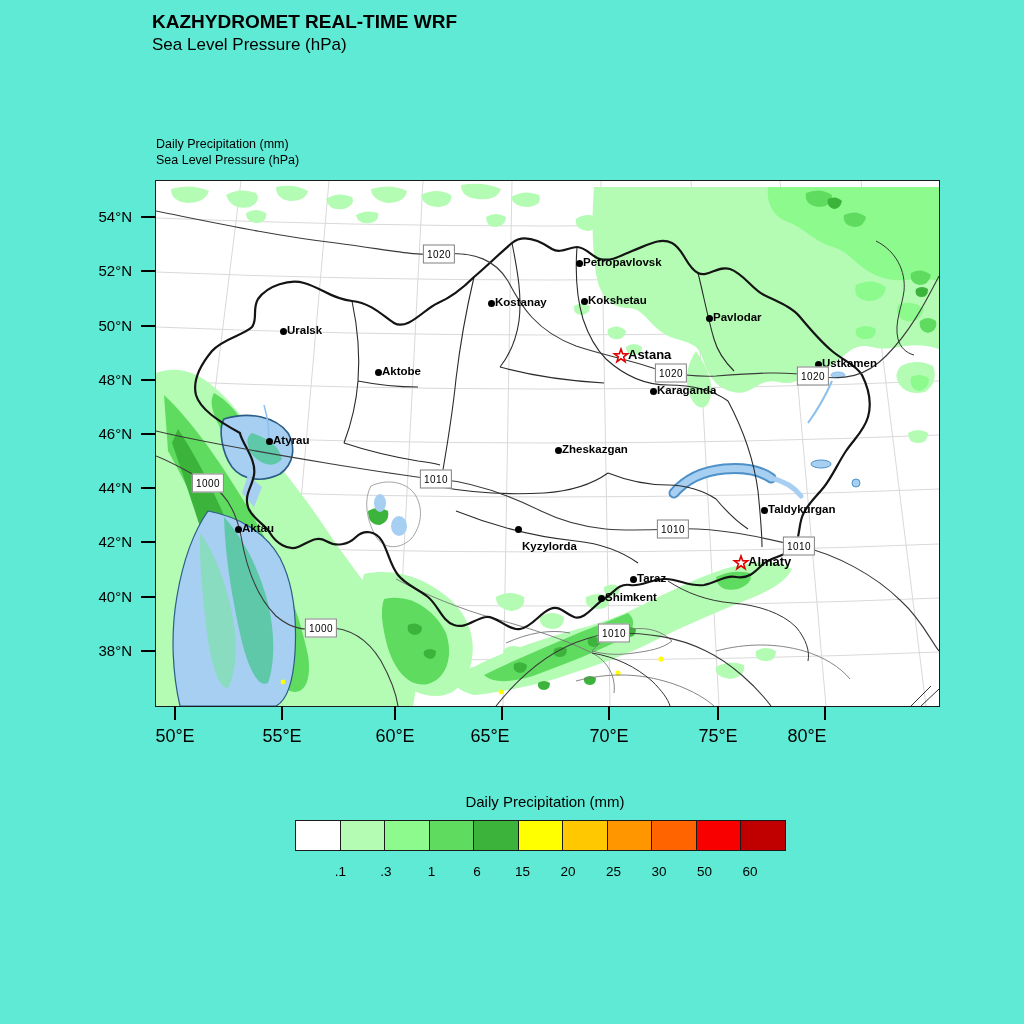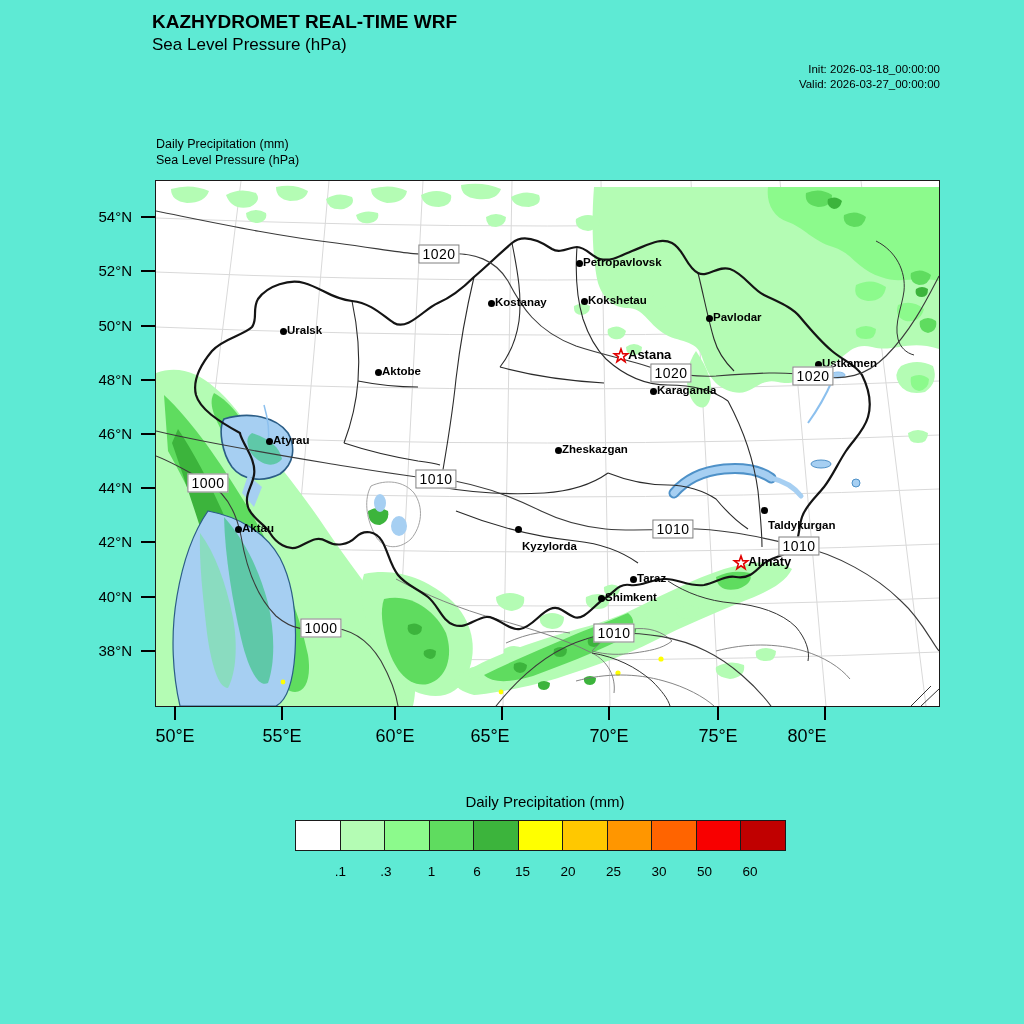--- a/index.html
+++ b/index.html
@@ -13,45 +13,41 @@
   .mapcaption{position:absolute;left:156px;top:136px;font-size:12.5px;line-height:16px;}
   
   .mapframe{position:absolute;left:155px;top:180px;width:783px;height:525px;border:1px solid #1a1a1a;background:#fff;}
   .mapframe svg{position:absolute;left:0;top:0;}
   .overlay{position:absolute;left:0;top:0;width:100%;height:100%;}
   .city{position:absolute;}
   .city .dot{position:absolute;width:7px;height:7px;border-radius:50%;background:#000;}
   .city .lbl{position:absolute;font-size:11.5px;font-weight:600;white-space:nowrap;}
   .city .lbl.cap{font-size:13px;font-weight:bold;}
   .plabel{position:absolute;transform:translate(-50%,-50%);background:#fff;border:1px solid #808080;
-          padding:0 3px;font-size:14px;line-height:17px;letter-spacing:0.5px;}
+          padding:0 3px;font-size:10px;line-height:17px;letter-spacing:0.5px;}
   
   .ytick{position:absolute;width:14px;height:2px;background:#000;left:141px;}
   .xtick{position:absolute;width:2px;height:14px;background:#000;top:706px;}
   .ylab{position:absolute;width:48px;text-align:right;left:84px;font-size:15px;}
   .xlab{position:absolute;transform:translateX(-50%);font-size:18px;top:726px;}
   
   .legtitle{position:absolute;left:295px;top:793px;width:500px;text-align:center;font-size:15px;}
   .legbar{position:absolute;left:295px;top:820px;height:31px;display:flex;}
   .legcell{width:45.5px;height:31px;border:1px solid #1a1a1a;margin-left:-1px;box-sizing:border-box;}
   .legcell:first-child{margin-left:0;}
   .leglab{position:absolute;top:864px;transform:translateX(-50%);font-size:13.5px;}
 </style>
 </head>
 <body>
 
 <div class="page">
 
   <div class="hdr">
     <div class="t1">KAZHYDROMET REAL-TIME WRF</div>
     <div class="t3">Sea Level Pressure  (hPa)</div>
-  </div>
-  <div class="initvalid">
-    <div>Init: 2026-03-18_00:00:00</div>
-    <div>Valid: 2026-03-27_00:00:00</div>
   </div>
 
   <div class="mapcaption">
     <div>Daily Precipitation   (mm)</div>
     <div>Sea Level Pressure   (hPa)</div>
   </div>
 
   <div class="mapframe">
     <svg width="783" height="525" viewBox="0 0 783 525">
 
@@ -225,21 +221,21 @@
         <div class="city" style="left: 0px; top: 0px;">
           <div class="dot" style="left: 109.5px; top: 256.5px;"></div>
           <div class="lbl" style="left: 117px; top: 253px; position: absolute;">Atyrau</div>
         </div>
         <div class="city" style="left: 0px; top: 0px;">
           <div class="dot" style="left: 398.5px; top: 265.5px;"></div>
           <div class="lbl" style="left: 406px; top: 262px; position: absolute;">Zheskazgan</div>
         </div>
         <div class="city" style="left: 0px; top: 0px;">
           <div class="dot" style="left: 604.5px; top: 325.5px;"></div>
-          <div class="lbl" style="left: 612px; top: 322px; position: absolute; margin-top: 16px;">Taldykurgan</div>
+          <div class="lbl" style="left: 612px; top: 322px; position: absolute;">Taldykurgan</div>
         </div>
         <div class="city" style="left: 0px; top: 0px;">
           <div class="dot" style="left: 78.5px; top: 344.5px;"></div>
           <div class="lbl" style="left: 86px; top: 341px; position: absolute;">Aktau</div>
         </div>
         <div class="city" style="left: 0px; top: 0px;">
           <div class="dot" style="left: 358.5px; top: 344.5px;"></div>
           <div class="lbl" style="left: 366px; top: 359px; position: absolute;">Kyzylorda</div>
         </div>
         <div class="city" style="left: 0px; top: 0px;">

